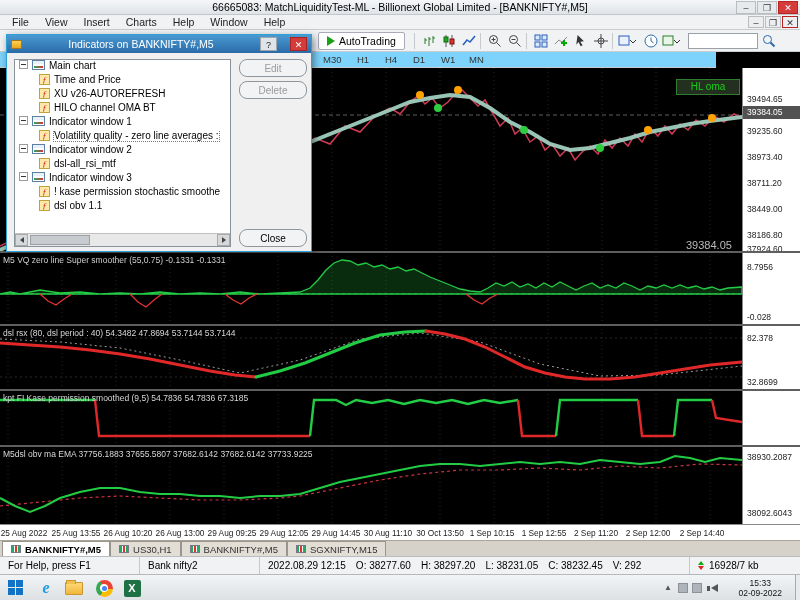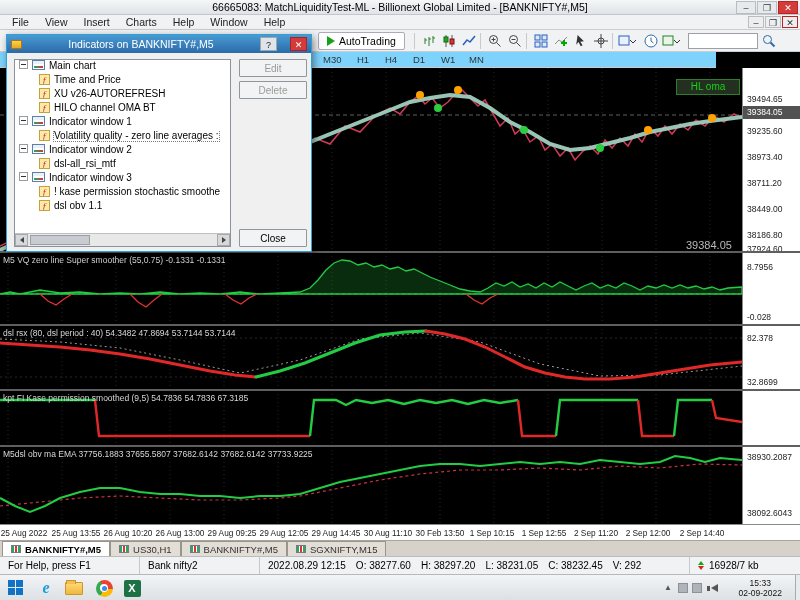--- a/index.html
+++ b/index.html
@@ -85,21 +85,21 @@
   .ico-win{width:13px;height:10px;flex:none;background:linear-gradient(#e8f0f8 0 3px,#fff 3px);border:1px solid #5b7fa6;position:relative}
   .ico-win:before{content:"";position:absolute;left:1px;top:5px;width:9px;height:2px;background:linear-gradient(90deg,#2a6,#d33)}
   .ico-fx{width:11px;height:11px;flex:none;background:#ffe9a8;border:1px solid #c2a23c;color:#c22;font-size:9px;line-height:10px;text-align:center;font-style:italic;font-family:"Liberation Serif",serif}
   .tlabel{overflow:hidden;text-overflow:ellipsis}
   .hscroll{position:absolute;left:8px;top:198px;width:215px;height:13px;background:#e8e8e8;border-top:1px solid #c0c0c0;display:flex;align-items:center}
   .harrow{width:13px;height:12px;background:#d6d9dc;border:1px solid #aaa;display:flex;align-items:center;justify-content:center}
   .harrow b{width:0;height:0;border-top:3px solid transparent;border-bottom:3px solid transparent}
   .harrow.left b{border-right:4px solid #444}
   .harrow.right b{border-left:4px solid #444}
   .hthumb{width:60px;height:10px;background:#c8ccd0;border:1px solid #9aa0a6;margin-left:2px}
-  .dlgbtn{position:absolute;left:232px;width:68px;height:18px;font-size:10px;background:#f2f3f4;border:1px solid #8f969c;border-radius:1px;font-family:"Liberation Sans",sans-serif}
+  .dlgbtn{position:absolute;left:232px;width:68px;height:18px;font-size:10px;background:#f2f3f4;border:1px solid #8f969c;border-radius:8px;font-family:"Liberation Sans",sans-serif}
   .dlgbtn.disabled{color:#9a9a9a}
 </style>
 </head>
 <body>
 
 <div id="screen">
 
   <div class="titlebar abs">
     <span>66665083: MatchLiquidityTest-ML - Billionext Global Limited - [BANKNIFTY#,M5]</span>
     <div class="winbtns abs">
@@ -306,21 +306,21 @@
 
   <div class="abs timestrip">
     <span class="tlab" style="left:24px">25 Aug 2022</span>
     <span class="tlab" style="left:76px">25 Aug 13:55</span>
     <span class="tlab" style="left:128px">26 Aug 10:20</span>
     <span class="tlab" style="left:180px">26 Aug 13:00</span>
     <span class="tlab" style="left:232px">29 Aug 09:25</span>
     <span class="tlab" style="left:284px">29 Aug 12:05</span>
     <span class="tlab" style="left:336px">29 Aug 14:45</span>
     <span class="tlab" style="left:388px">30 Aug 11:10</span>
-    <span class="tlab" style="left:440px">30 Feb 13:50</span>
+    <span class="tlab" style="left:440px">30 Oct 13:50</span>
     <span class="tlab" style="left:492px">1 Sep 10:15</span>
     <span class="tlab" style="left:544px">1 Sep 12:55</span>
     <span class="tlab" style="left:596px">2 Sep 11:20</span>
     <span class="tlab" style="left:648px">2 Sep 12:00</span>
     <span class="tlab" style="left:702px">2 Sep 14:40</span>
   </div>
 
   <div class="abs tabsrow">
     <div class="ctab active">
       <span class="tabico"></span>

